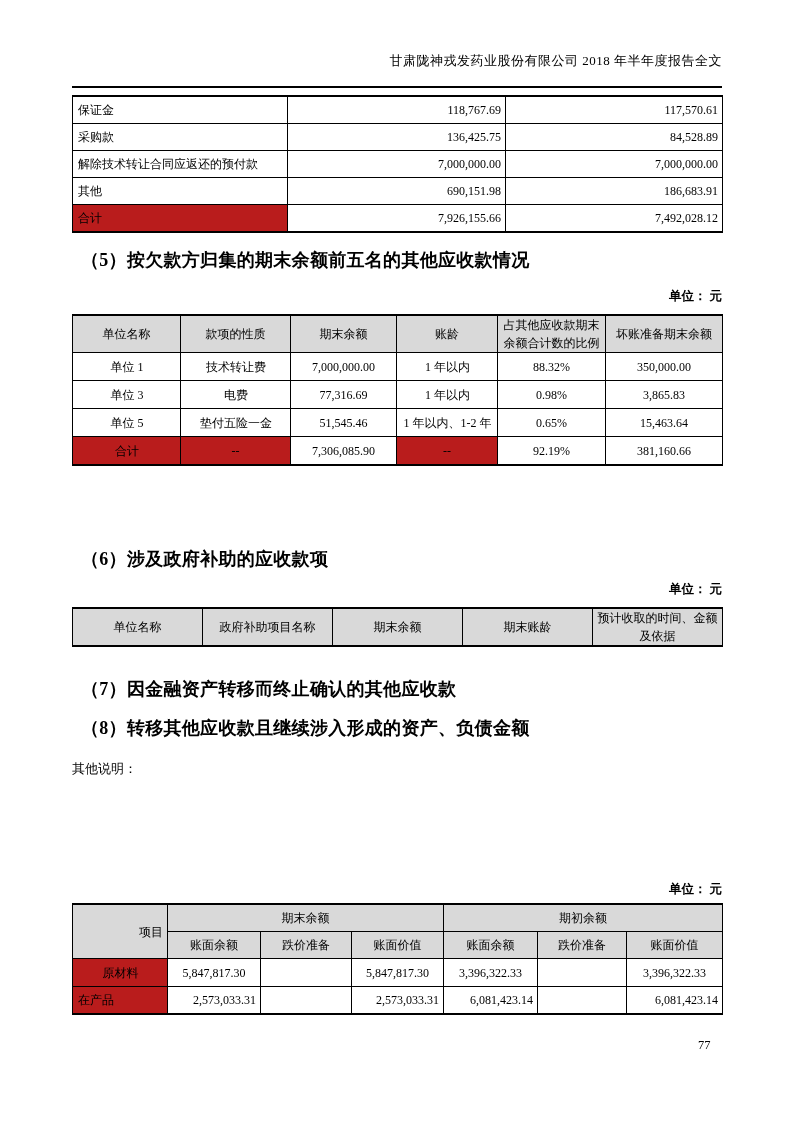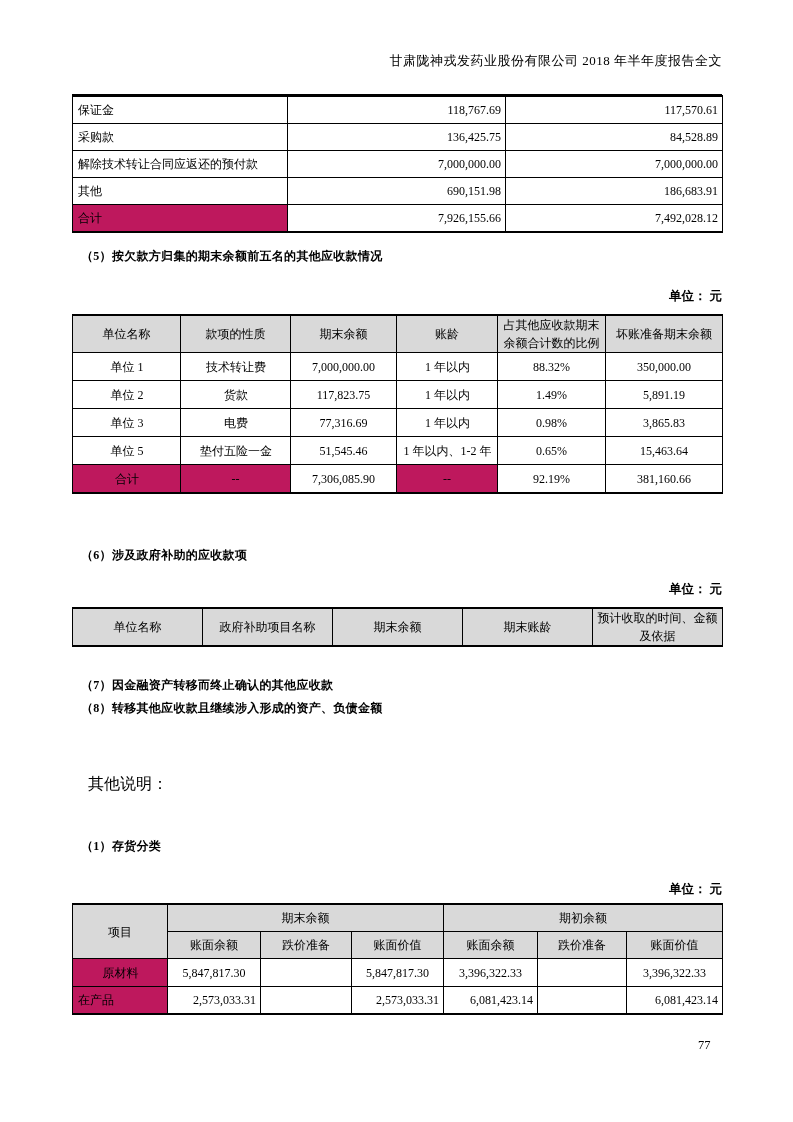--- a/index.html
+++ b/index.html
@@ -7,49 +7,49 @@
     position:relative;
     width:793px;height:1122px;
     background:#ffffff;
     font-family:"Liberation Serif","DejaVu Serif",serif;
     color:#000;
     overflow:hidden;
   }
   .doc-header{
     position:absolute;left:72px;top:52px;width:650px;
     text-align:right;font-size:13px;letter-spacing:.5px;
-    padding-bottom:24px;border-bottom:2px solid #000;
+    padding-bottom:16px;border-bottom:2px solid #000;
   }
   .unit-line{
     position:absolute;left:72px;width:650px;
     text-align:right;font-size:12.5px;white-space:pre;font-weight:bold;
   }
   .sec-heading{
     position:absolute;left:72px;width:650px;
-    font-size:12px;font-weight:bold;letter-spacing:.3px;
+    font-size:18px;font-weight:bold;letter-spacing:.3px;
   }
   .indent{padding-left:9px;}
   .note-line{
-    position:absolute;left:88px;width:650px;font-size:16px;margin-top:14px;
+    position:absolute;left:72px;width:650px;font-size:13px;
   }
   table{
     position:absolute;left:72px;
     width:650px;border-collapse:collapse;table-layout:fixed;
     border-top:2px solid #000;border-bottom:2px solid #000;
     font-size:12px;
   }
   td,th{
     border:1px solid #000;
     padding:0 4px;
     font-weight:normal;
     overflow:hidden;
     line-height:1.5;
   }
   .hd{background:#d9d9d9;text-align:center;vertical-align:middle;}
-  .shaded{background:#be185d;}
+  .shaded{background:#b91c1c;}
   .lt{text-align:left;padding-left:5px;}
   .rt{text-align:right;padding-right:4px;}
   .ct{text-align:center;}
   .h26 td,.h26 th{height:26px;}
   .h27 td,.h27 th{height:27px;text-align:center;}
   .page-number{
     position:absolute;left:698px;top:1038px;
     font-size:12.5px;
   }
 </style>
@@ -118,28 +118,20 @@
     </tr>
     <tr class="h27">
       <td class="lt">单位 1</td>
       <td class="lt">技术转让费</td>
       <td class="rt">7,000,000.00</td>
       <td class="lt">1 年以内</td>
       <td class="rt">88.32%</td>
       <td class="rt">350,000.00</td>
     </tr>
     <tr class="h27">
-      <td class="lt">单位 2</td>
-      <td class="lt">货款</td>
-      <td class="rt">117,823.75</td>
-      <td class="lt">1 年以内</td>
-      <td class="rt">1.49%</td>
-      <td class="rt">5,891.19</td>
-    </tr>
-    <tr class="h27">
       <td class="lt">单位 3</td>
       <td class="lt">电费</td>
       <td class="rt">77,316.69</td>
       <td class="lt">1 年以内</td>
       <td class="rt">0.98%</td>
       <td class="rt">3,865.83</td>
     </tr>
     <tr class="h27">
       <td class="lt">单位 5</td>
       <td class="lt">垫付五险一金</td>
@@ -175,38 +167,37 @@
       <th class="hd h46">单位名称</th>
       <th class="hd">政府补助项目名称</th>
       <th class="hd">期末余额</th>
       <th class="hd">期末账龄</th>
       <th class="hd">预计收取的时间、金额及依据</th>
     </tr>
   </tbody>
     </table>
 
   <div class="sec-heading indent" style="top:677px;">（7）因金融资产转移而终止确认的其他应收款</div>
-  <div class="sec-heading indent" style="top:700px;">（8）转移其他应收款且继续涉入形成的资产、负债金额</div>
+  <div class="sec-heading indent" style="top:716px;">（8）转移其他应收款且继续涉入形成的资产、负债金额</div>
   <div class="note-line" style="top:760px;">其他说明：</div>
-  <div class="sec-heading indent" style="top:838px;">（1）存货分类</div>
   <div class="unit-line" style="top:881px;">单位： 元</div>
 
   <table style="top:903px;">
     <colgroup>
         <col style="width:95px">
         <col style="width:93px">
         <col style="width:91px">
         <col style="width:92px">
         <col style="width:94px">
         <col style="width:89px">
         <col style="width:96px">
       </colgroup>
     <tbody>
         <tr>
-      <th class="hd" rowspan="2" style="height:53px;">项目</th>
+      <th class="hd" rowspan="2" style="height:53px;text-align:right;">项目</th>
       <th class="hd h27" colspan="3">期末余额</th>
       <th class="hd" colspan="3">期初余额</th>
     </tr>
     <tr class="h26">
       <th class="hd">账面余额</th>
       <th class="hd">跌价准备</th>
       <th class="hd">账面价值</th>
       <th class="hd">账面余额</th>
       <th class="hd">跌价准备</th>
       <th class="hd">账面价值</th>

